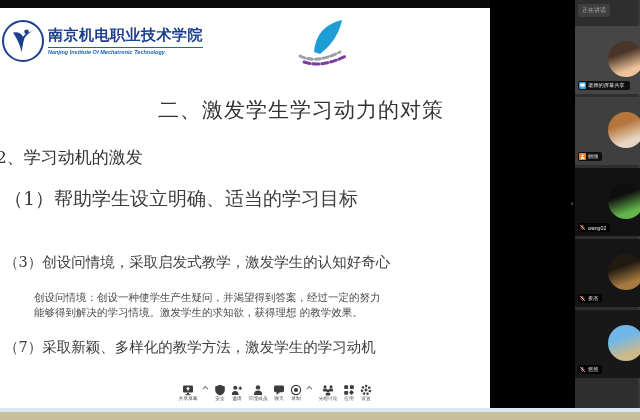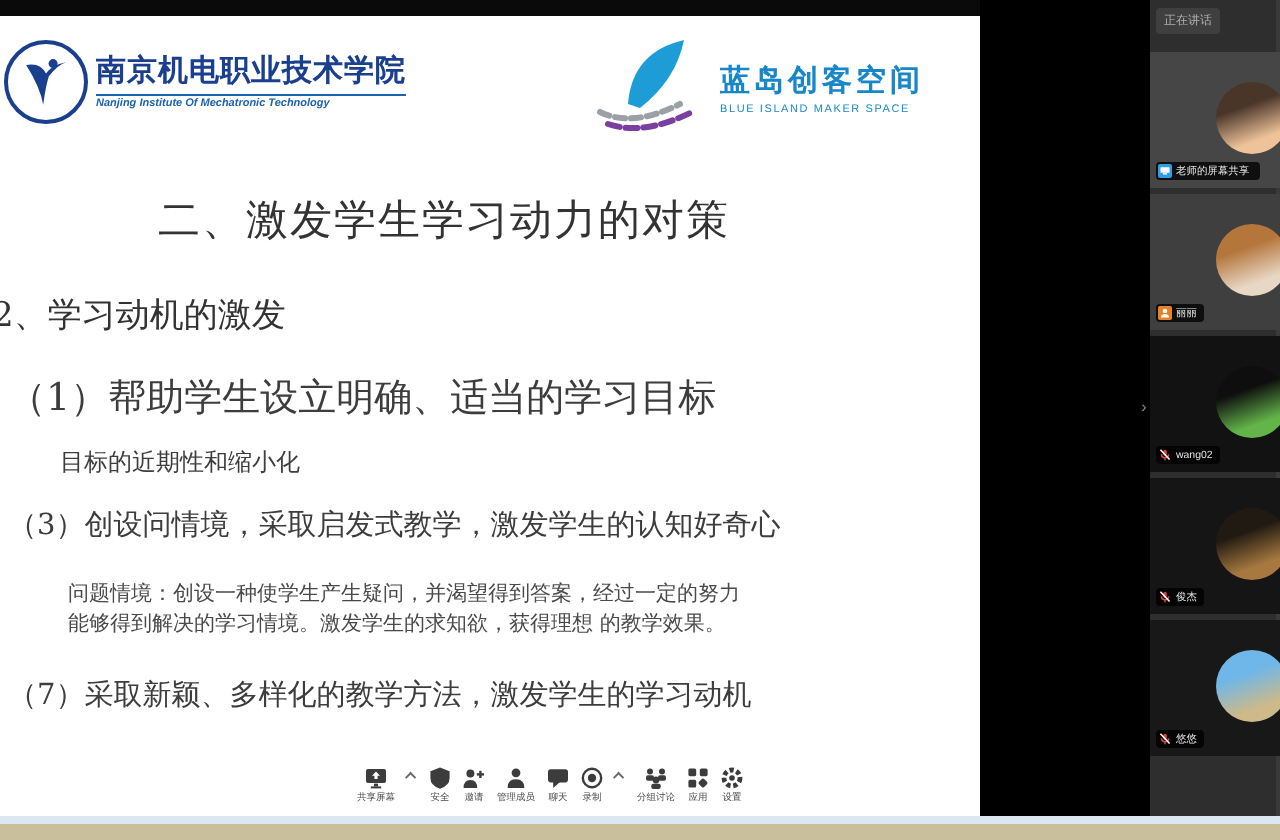--- a/index.html
+++ b/index.html
@@ -20,21 +20,21 @@
   .logo-left-text { margin-left:4px; padding-top:6px; }
   .logo-left-cn { font-family:"Liberation Sans",sans-serif; font-weight:bold; font-size:15px; color:#1b3f8f; letter-spacing:.5px; white-space:nowrap; }
   .logo-left-en { font-family:"Liberation Sans",sans-serif; font-weight:bold; font-style:italic; font-size:5.5px; color:#1b63b0; margin-top:2px; border-top:1px solid #1b63b0; padding-top:1px; white-space:nowrap; }
 
   .logo-right { position:absolute; left:296px; top:10px; display:flex; align-items:center; }
   .sail { width:62px; height:52px; flex-shrink:0; }
   .logo-right-text { margin-left:2px; }
   .logo-right-cn { font-family:"Liberation Sans",sans-serif; font-weight:bold; font-size:15px; color:#1787c9; letter-spacing:2px; white-space:nowrap; }
   .logo-right-en { font-family:"Liberation Sans",sans-serif; font-size:5.5px; color:#1787c9; letter-spacing:.8px; margin-top:2px; white-space:nowrap; }
 
-  .slide-title { position:absolute; left:0; top:88px; width:444px; text-align:center; font-size:21px; letter-spacing:1px; color:#333; }
+  .slide-title { position:absolute; left:0; top:88px; width:444px; text-align:right; font-size:21px; letter-spacing:1px; color:#333; }
   .slide-section { position:absolute; left:-4px; top:138px; font-size:17px; color:#333; white-space:nowrap; }
   .slide-p1 { position:absolute; left:4px; top:178px; font-size:19px; white-space:nowrap;text-align:center; }
   .slide-p1sub { position:absolute; left:30px; top:215px; font-size:12px; white-space:nowrap; }
   .slide-p2 { position:absolute; left:4px; top:245px; font-size:14.5px; white-space:nowrap; }
   .slide-p2sub { position:absolute; left:34px; top:282px; width:450px; font-size:10.5px; line-height:15px; color:#4a4a4a; }
   .slide-p3 { position:absolute; left:4px; top:330px; font-size:14.5px; white-space:nowrap; }
 
   
   .toolbar { position:absolute; left:130px; top:382px; width:290px; height:26px;
     display:flex; align-items:flex-start; justify-content:center; gap:5px;
@@ -93,33 +93,28 @@
         <div class="logo-left-en">Nanjing Institute Of Mechatronic Technology</div>
       </div>
     </div>
 
     <div class="logo-right">
       <svg class="sail" viewBox="0 0 62 52">
         <path d="M18 34 Q20 8 46 2 Q42 22 24 36 Z" fill="#1e9cd6"></path>
         <path d="M4 38 Q20 46 44 34" fill="none" stroke="#9aa0a6" stroke-width="3" stroke-linecap="round" stroke-dasharray="5 3"></path>
         <path d="M8 44 Q26 50 50 38" fill="none" stroke="#7b3fa0" stroke-width="3" stroke-linecap="round" stroke-dasharray="6 3"></path>
       </svg>
-      <div class="logo-right-text">
-        <div class="logo-right-cn">蓝岛创客空间</div>
-        <div class="logo-right-en">BLUE ISLAND MAKER SPACE</div>
-      </div>
     </div>
 
     <div class="slide-title">二、激发学生学习动力的对策</div>
     <div class="slide-section">2、学习动机的激发</div>
     <div class="slide-p1">（1）帮助学生设立明确、适当的学习目标</div>
-    <div class="slide-p1sub">目标的近期性和缩小化</div>
     <div class="slide-p2">（3）创设问情境，采取启发式教学，激发学生的认知好奇心</div>
     <div class="slide-p2sub">
-      <div>问题情境：创设一种使学生产生疑问，并渴望得到答案，经过一定的努力</div>
+      <div>创设问情境：创设一种使学生产生疑问，并渴望得到答案，经过一定的努力</div>
       <div>能够得到解决的学习情境。激发学生的求知欲，获得理想 的教学效果。</div>
     </div>
     <div class="slide-p3">（7）采取新颖、多样化的教学方法，激发学生的学习动机</div>
   </div>
 
   <div class="toolbar" id="toolbar">
   <div class="tb-item">
     <div class="tb-icon"><svg viewBox="0 0 12 12">
             <rect x="1" y="1.5" width="10" height="7" rx="1"></rect>
             <rect x="5" y="8.8" width="2" height="1.4"></rect>

